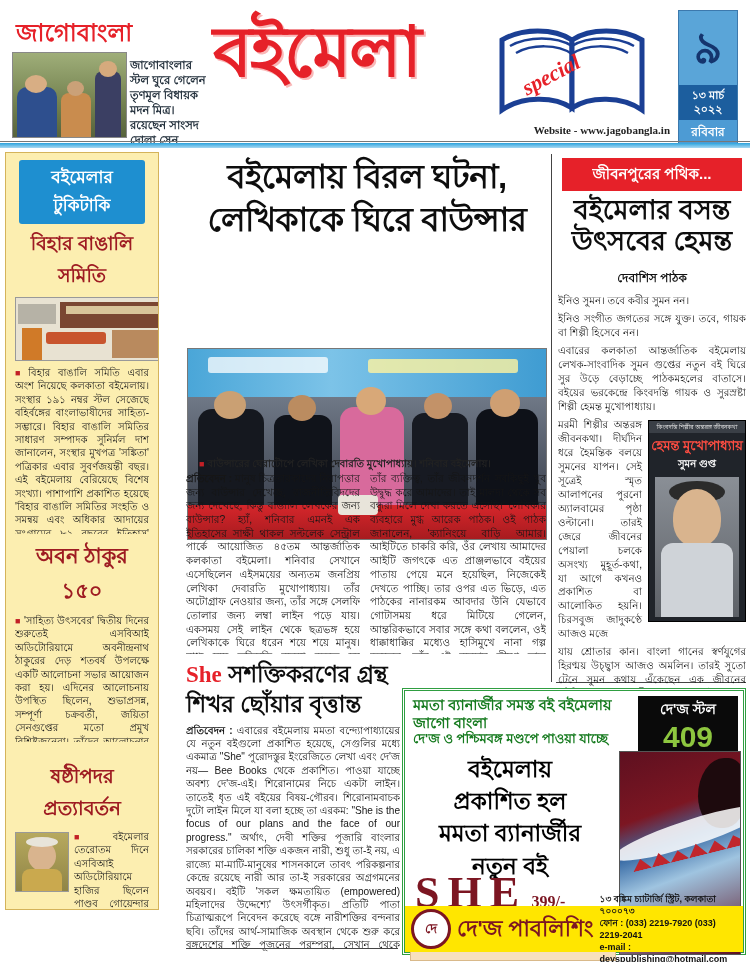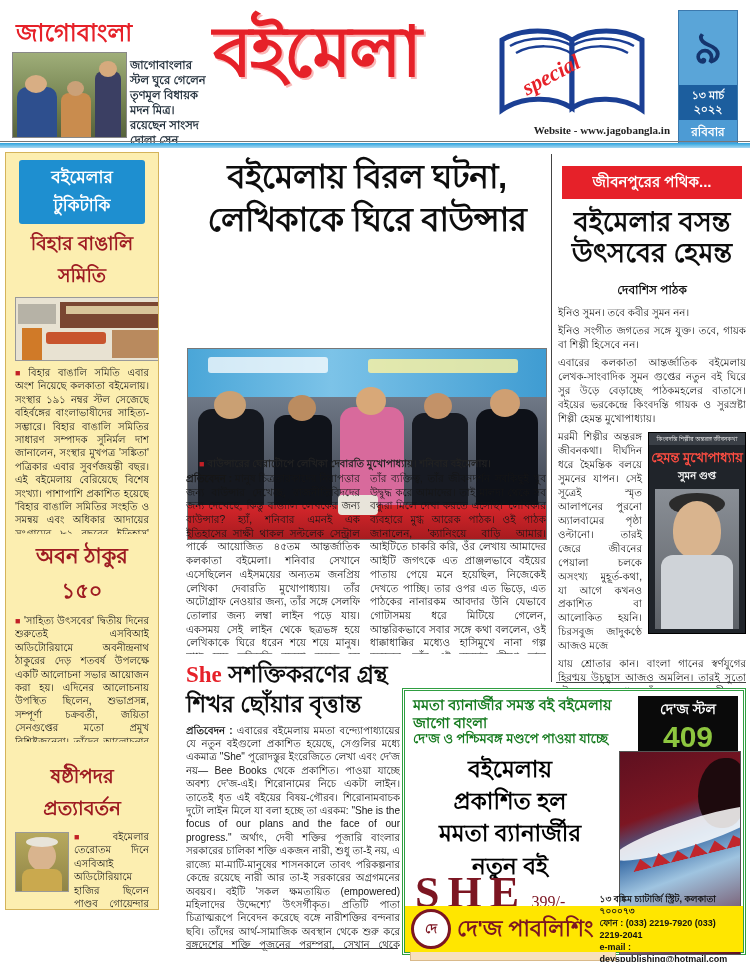--- a/index.html
+++ b/index.html
@@ -67,21 +67,21 @@
   
   .ad{border:3px double #2f9e41;box-sizing:border-box;background:#fff;}
   .ad-h1{color:#157a1e;font-weight:bold;font-size:14.5px;line-height:1.25;}
   .ad-h2{color:#157a1e;font-weight:bold;font-size:13px;line-height:1.3;}
   .stall{background:#0a0a0a;color:#fff;text-align:center;padding:2px 0;}
   .stall .lbl{font-size:14px;font-weight:bold;display:block;}
   .stall .num{font-size:30px;font-weight:bold;color:#8dc63f;display:block;line-height:1;}
   .announce{font-size:23px;font-weight:bold;line-height:1.4;text-align:center;white-space:pre-line;color:#000;}
   .shetitle{font-family:"Liberation Serif",serif;font-weight:bold;font-size:44px;color:#7c1622;
             letter-spacing:8px;}
-  .sheprice{font-family:"Liberation Serif",serif;font-weight:normal;font-size:16px;color:#7c1622;}
+  .sheprice{font-family:"Liberation Serif",serif;font-weight:bold;font-size:16px;color:#7c1622;}
   .peach{background:#f7e0bd;border:1px solid #d9b98a;text-align:center;padding:2px 0;}
   .peach .lbl{font-size:10.5px;font-weight:bold;display:block;}
   .logos{display:flex;align-items:center;justify-content:center;gap:7px;margin-top:2px;}
   .fk{color:#2874f0;font-weight:bold;font-style:italic;font-size:12.5px;display:flex;align-items:center;gap:2px;}
   .fk .chip{display:inline-block;width:12px;height:12px;background:#ffd42a;color:#2874f0;
             font-size:10px;font-weight:bold;font-style:normal;text-align:center;line-height:12px;}
   .amz{color:#111;font-weight:bold;font-size:14px;line-height:1;}
   .amz .smile{display:block;width:34px;height:7px;border-bottom:2.5px solid #ff9900;border-radius:0 0 60% 60%;margin:-1px auto 0;}
   .stm{background:#e8611c;color:#fff;font-weight:bold;font-size:12px;padding:2px 6px;}
   .ybar{background:#ffe600;display:flex;align-items:center;gap:6px;padding:3px 6px;box-sizing:border-box;}
@@ -238,21 +238,21 @@
       <span class="leadword">প্রতিবেদন :</span>
       <span>এবারের বইমেলায় মমতা বন্দ্যোপাধ্যায়ের যে নতুন বইগুলো প্রকাশিত হয়েছে, সেগুলির মধ্যে একমাত্র "She" পুরোদস্তুর ইংরেজিতে লেখা এবং দে'জ নয়— Bee Books থেকে প্রকাশিত। পাওয়া যাচ্ছে অবশ্য দে'জ-এই। শিরোনামের নিচে একটা লাইন। তাতেই ধৃত এই বইয়ের বিষয়-গৌরব। শিরোনামবাচক দুটো লাইন মিলে যা বলা হচ্ছে তা এরকম: "She is the focus of our plans and the face of our progress." অর্থাৎ, দেবী শক্তির পূজারি বাংলার সরকারের চালিকা শক্তি একজন নারী, শুধু তা-ই নয়, এ রাজ্যে মা-মাটি-মানুষের শাসনকালে তাবৎ পরিকল্পনার কেন্দ্রে রয়েছে নারী আর তা-ই সরকারের অগ্রগমনের অবয়ব। বইটি 'সকল ক্ষমতায়িত (empowered) মহিলাদের উদ্দেশ্যে' উৎসর্গীকৃত। প্রতিটি পাতা চিত্রাত্মরূপে নিবেদন করেছে বঙ্গে নারীশক্তির বন্দনার ছবি। তাঁদের আর্থ-সামাজিক অবস্থান থেকে শুরু করে বঙ্গদেশের শক্তি পূজনের পরম্পরা, সেখান থেকে এখনকার রাজ্য সরকারের জনকল্যাণমুখী প্রকল্পসমূহের কেন্দ্রবিন্দুতে নারী-শক্তির উদ্দেশ্যটির অনিবার্য অবস্থান, সবই এই বইয়ের সুমুদ্রিত পাতায় লেখায় ও ছবিতে দারুণ ঔজ্জ্বল্যে অপরূপ। সরকারি পুস্তিকা নয়, সমকালের তথ্যনিষ্ঠ দলিল।</span>
     </div>
   </div>
   <div class="abs rule-h" style="left:186px;top:948px;width:212px;"></div>
 
   <div class="abs rule-v" style="left:551px;top:154px;height:528px;"></div>
   <div class="abs rule-h" style="left:556px;top:682px;width:190px;"></div>
 
   <div class="abs" style="left:558px;top:158px;width:188px;">
-    <div class="kicker" style="width:176px;margin:8px auto;">জীবনপুরের পথিক...</div>
+    <div class="kicker" style="width:176px;margin:0 auto;">জীবনপুরের পথিক...</div>
     <div class="col-head" style="margin-top:4px;">বইমেলার বসন্ত
 উৎসবের হেমন্ত</div>
     <div class="byline" style="margin-top:12px;">দেবাশিস পাঠক</div>
 
     <div class="bodytxt colbody" style="margin-top:5px;height:412px;font-size:10.2px;line-height:1.37;">
       <p>ইনিও সুমন। তবে কবীর সুমন নন।</p>
       <p>ইনিও সংগীত জগতের সঙ্গে যুক্ত। তবে, গায়ক বা শিল্পী হিসেবে নন।</p>
       <p>এবারের কলকাতা আন্তর্জাতিক বইমেলায় লেখক-সাংবাদিক সুমন গুপ্তের নতুন বই ঘিরে সুর উড়ে বেড়াচ্ছে পাঠকমহলের বাতাসে। বইয়ের ভরকেন্দ্রে কিংবদন্তি গায়ক ও সুরস্রষ্টা শিল্পী হেমন্ত মুখোপাধ্যায়।</p>
       <div class="hcover">
         <span class="tag">কিংবদন্তি শিল্পীর অন্তরঙ্গ জীবনকথা</span>

